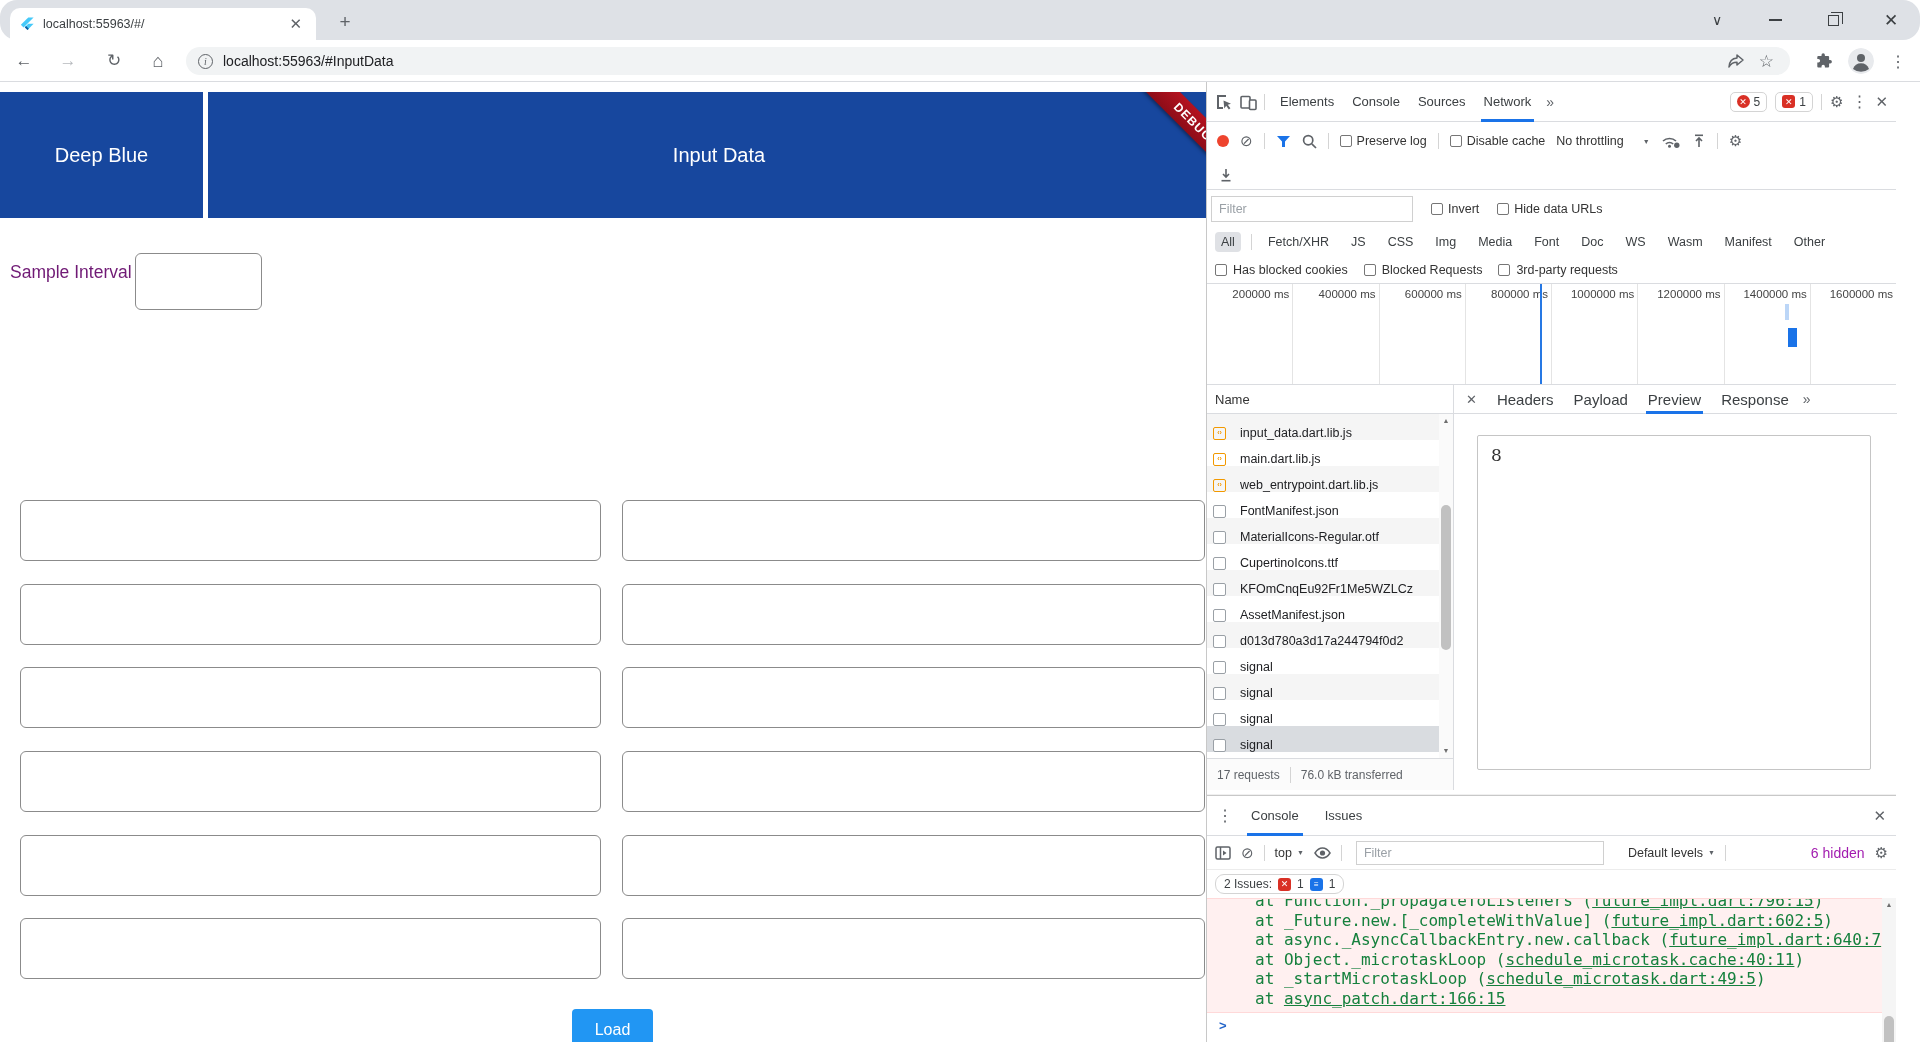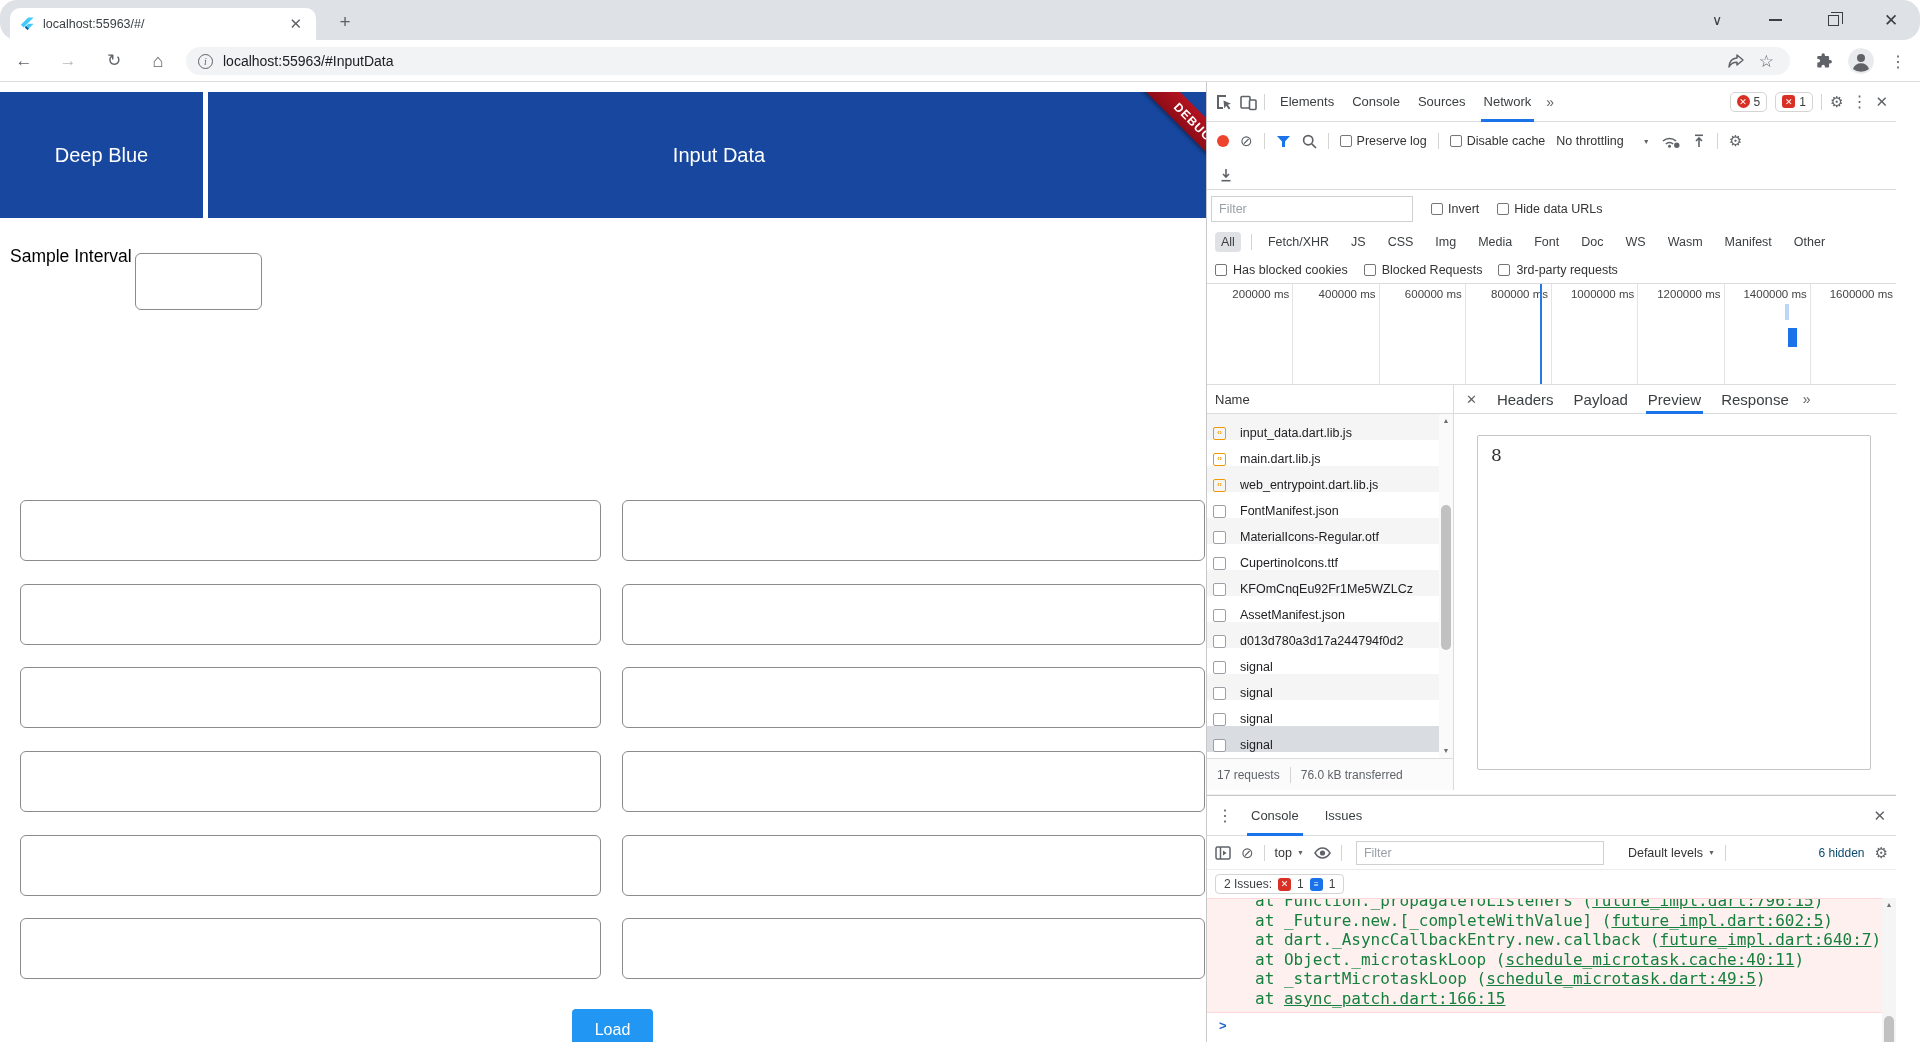--- a/index.html
+++ b/index.html
@@ -37,21 +37,21 @@
 
   
   .app{position:absolute;left:0;top:82px;width:1230px;height:960px;background:#fff;overflow:hidden;}
   .hdr-box{position:absolute;top:10px;height:126px;background:#17479e;display:flex;align-items:center;justify-content:center;}
   .hdr-brand{left:0;width:203px;}
   .hdr-title{left:208px;width:1022px;overflow:hidden;}
   .hdr-text{color:#fff;font-size:20px;}
   .ribbon{position:absolute;top:18px;right:-48px;width:170px;transform:rotate(45deg);
           background:linear-gradient(#b5121f,#8e0d18);color:#fff;text-align:center;
           font-size:12px;font-weight:bold;letter-spacing:1px;padding:5px 0;box-shadow:0 2px 4px rgba(0,0,0,.4);}
-  .sample-label{position:absolute;left:10px;top:164px;font-size:17.5px;color:#000000;}
+  .sample-label{position:absolute;left:10px;top:180px;font-size:17.5px;color:#701a75;}
   .sample-input{position:absolute;left:135px;top:171px;width:127px;height:57px;border:1px solid #8b8b8b;border-radius:6px;background:#fff;}
   .flutter-input{position:absolute;border:1px solid #8b8b8b;border-radius:6px;background:#fff;height:61px;}
   .load-btn{position:absolute;left:572px;top:927px;width:81px;height:42px;background:#2196f3;border:none;border-radius:4px;
             color:#fff;font-size:16px;font-family:"Liberation Sans",sans-serif;}
 
   
   .devtools{position:absolute;left:1206px;top:82px;width:690px;height:960px;background:#fff;border-left:1px solid #c8c8c8;font-size:12.5px;}
   .vdiv{width:1px;height:16px;background:#d4d4d4;flex:none;}
   .cbox{width:12px;height:12px;border:1px solid #767676;border-radius:2px;background:#fff;flex:none;}
   .tri{font-size:7px;color:#5f6368;}
@@ -111,23 +111,23 @@
   .preview-box{position:absolute;left:23px;top:50px;width:394px;height:335px;border:1px solid #c5c5c5;border-radius:2px;
                font-family:"DejaVu Serif",serif;font-size:17px;color:#333;padding:9px 13px;}
 
   .console-drawer{position:absolute;left:0;top:713px;width:100%;height:247px;background:#fff;border-top:1px solid #c8c8c8;box-shadow:0 -1px 0 rgba(0,0,0,.06);}
   .con-hdr{height:40px;border-bottom:1px solid #dadce0;display:flex;align-items:center;padding:0 10px;gap:14px;}
   .con-tab{padding:0 4px;height:40px;line-height:40px;font-size:13px;color:#3c4043;position:relative;}
   .con-tab.active::after{content:"";position:absolute;left:0;right:0;bottom:0;height:2.5px;background:#1a73e8;}
   .con-toolbar{height:34px;display:flex;align-items:center;gap:10px;padding:0 8px;border-bottom:1px solid #ececec;}
   .console-filter-input{width:248px;height:24px;border:1px solid #d0d0d0;font-size:12.5px;padding:0 7px;font-family:"Liberation Sans",sans-serif;margin-left:4px;}
   .con-sel{display:flex;align-items:center;gap:5px;color:#333;font-size:12.5px;}
-  .hidden-count{color:#0c4a6e;font-size:12px;}
+  .hidden-count{color:#a21caf;font-size:14px;}
   .issues-row{height:28px;display:flex;align-items:center;padding:2px 8px;}
-  .issues-pill{display:flex;align-items:center;gap:6px;border:1px solid #d4d4d4;border-radius:4px;padding:2px 8px;font-size:12px;color:#3c4043;background:#fff;}
+  .issues-pill{display:flex;align-items:center;gap:6px;border:1px solid #d4d4d4;border-radius:9px;padding:2px 8px;font-size:12px;color:#3c4043;background:#fff;}
   .err-block{position:absolute;left:0;top:102px;width:676px;height:115px;background:#fff0f0;border-top:1px solid #ffd9d9;border-bottom:1px solid #ffd9d9;overflow:hidden;}
   .err-inner{position:absolute;left:48px;top:-8px;font-family:"DejaVu Sans Mono",monospace;font-size:16px;line-height:19.5px;color:#15803d;white-space:nowrap;}
   .err-link{text-decoration:underline;}
   .con-prompt{position:absolute;left:12px;top:222px;color:#2364c9;font-size:13px;font-weight:bold;}
   .con-scroll{position:absolute;right:0;top:102px;width:14px;height:145px;background:#f5f5f5;}
   .con-thumb{position:absolute;left:2px;top:118px;width:10px;height:40px;background:#c1c1c1;border-radius:5px;}
   .icon-btn{display:flex;align-items:center;justify-content:center;flex:none;}
 </style>
 </head>
 <body>
@@ -505,21 +505,21 @@
           <span class="isq">✕</span>
           <span>1</span>
           <span class="isq blue">≡</span>
           <span>1</span>
         </span>
       </div>
       <div class="err-block">
         <div class="err-inner" id="stack-lines">
             <div class="err-line"><span>at Function._propagateToListeners (</span><span class="err-link">future_impl.dart:796:15</span><span>)</span></div>
             <div class="err-line"><span>at _Future.new.[_completeWithValue] (</span><span class="err-link">future_impl.dart:602:5</span><span>)</span></div>
-            <div class="err-line"><span>at dart._AsyncCallbackEntry.new.callback (</span><span class="err-link">future_impl.dart:640:7</span><span>)</span></div>
+            <div class="err-line"><span>at async._AsyncCallbackEntry.new.callback (</span><span class="err-link">future_impl.dart:640:7</span><span>)</span></div>
             <div class="err-line"><span>at Object._microtaskLoop (</span><span class="err-link">schedule_microtask.cache:40:11</span><span>)</span></div>
             <div class="err-line"><span>at _startMicrotaskLoop (</span><span class="err-link">schedule_microtask.dart:49:5</span><span>)</span></div>
             <div class="err-line"><span>at </span><span class="err-link">async_patch.dart:166:15</span></div>
           </div>
       </div>
       <div class="con-prompt">&gt;</div>
       <div class="con-scroll">
         <span class="scroll-arrow" style="top:0;">▲</span>
         <span class="con-thumb"></span>
       </div>

